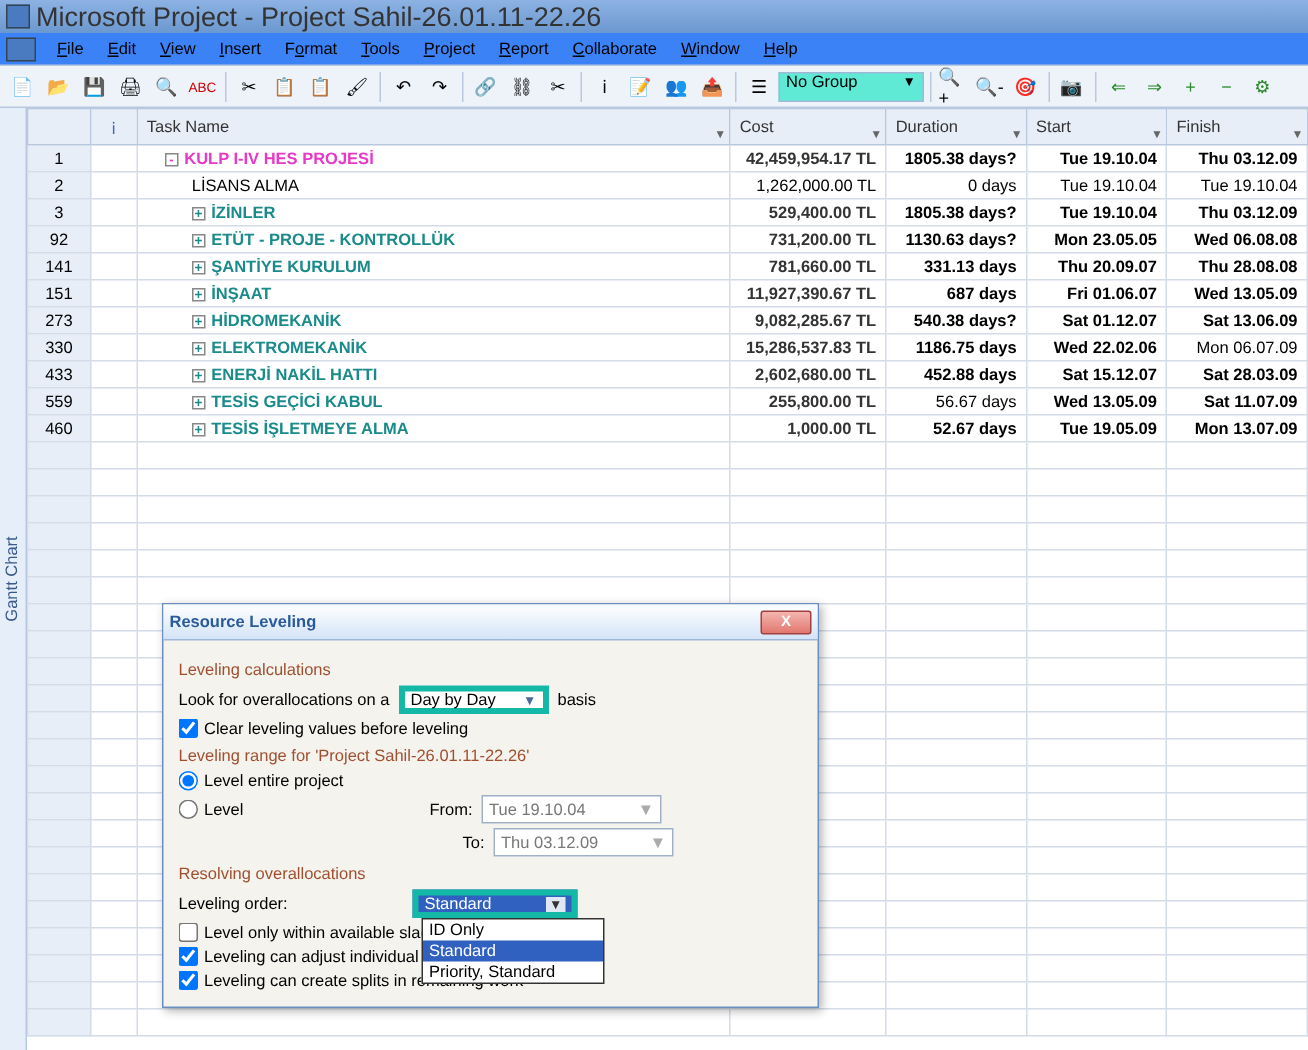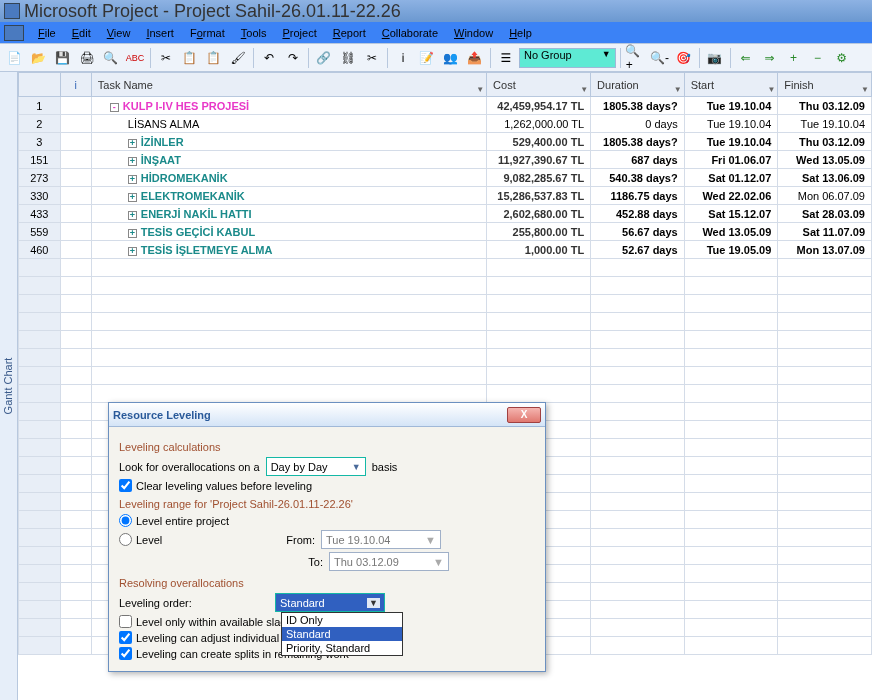--- a/index.html
+++ b/index.html
@@ -37,21 +37,21 @@
 .indent1{padding-left:18px !important}
 .indent2{padding-left:36px !important}
 .dialog{position:absolute;left:108px;top:330px;width:438px;background:#f4f3ee;border:1px solid #6b90c0;box-shadow:2px 2px 6px rgba(0,0,0,.3);z-index:100}
 .dialog-title{height:24px;background:linear-gradient(#fff,#d4e4f7);display:flex;align-items:center;justify-content:space-between;padding:0 4px;color:#2a5a9a;font-weight:bold;border-bottom:1px solid #a0b8d8}
 .dialog-close{width:34px;height:16px;background:linear-gradient(#f5b5b0,#e07870);border:1px solid #a04040;border-radius:2px;display:flex;align-items:center;justify-content:center;color:#fff;font-weight:bold;font-size:10px;cursor:pointer}
 .dialog-body{padding:8px 10px}
 .section-title{color:#a05030;margin:6px 0 4px}
 .row{display:flex;align-items:center;margin:3px 0;gap:6px}
 .radio,.check{display:flex;align-items:center;gap:4px}
 .radio input,.check input{margin:0}
-.combo{border:1px solid #14b8a6;background:#fff;padding:1px 4px;height:19px;display:flex;align-items:center;justify-content:space-between;font-size:11px}
+.combo{border:4px solid #14b8a6;background:#fff;padding:1px 4px;height:19px;display:flex;align-items:center;justify-content:space-between;font-size:11px}
 .combo .dd{color:#4a6a9a;font-size:9px;margin-left:6px}
 .combo-hl{background:#3060c0;color:#fff}
 .dropdown-list{position:absolute;border:1px solid #333;background:#fff;font-size:11px;z-index:200}
 .dropdown-list div{padding:1px 4px;cursor:pointer}
 .dropdown-list .sel{background:#3060c0;color:#fff}
 .lbl{min-width:150px}
 .txt{border:1px solid #a0b0c8;background:#fff;padding:1px 4px;height:19px;color:#777;display:flex;align-items:center;justify-content:space-between;width:120px}
 </style>
 </head>
 <body>
@@ -161,20 +161,38 @@
           <tr>
             <td class="rownum">3</td>
     <td class="info"></td>
     <td class="col-task indent2 subhead"><span class="exp">+</span>İZİNLER</td>
     <td class="col-cost summary" style="font-weight:bold">529,400.00 TL</td>
     <td class="col-dur" style="font-weight:bold">1805.38 days?</td>
     <td class="col-start" style="font-weight:bold">Tue 19.10.04</td>
     <td class="col-fin" style="font-weight:bold">Thu 03.12.09</td>
           </tr>
           <tr>
+            <td class="rownum">92</td>
+    <td class="info"></td>
+    <td class="col-task indent2 subhead"><span class="exp">+</span>ETÜT - PROJE - KONTROLLÜK</td>
+    <td class="col-cost summary" style="font-weight:bold">731,200.00 TL</td>
+    <td class="col-dur" style="font-weight:bold">1130.63 days?</td>
+    <td class="col-start" style="font-weight:bold">Mon 23.05.05</td>
+    <td class="col-fin" style="font-weight:bold">Wed 06.08.08</td>
+          </tr>
+          <tr>
+            <td class="rownum">141</td>
+    <td class="info"></td>
+    <td class="col-task indent2 subhead"><span class="exp">+</span>ŞANTİYE KURULUM</td>
+    <td class="col-cost summary" style="font-weight:bold">781,660.00 TL</td>
+    <td class="col-dur" style="font-weight:bold">331.13 days</td>
+    <td class="col-start" style="font-weight:bold">Thu 20.09.07</td>
+    <td class="col-fin" style="font-weight:bold">Thu 28.08.08</td>
+          </tr>
+          <tr>
             <td class="rownum">151</td>
     <td class="info"></td>
     <td class="col-task indent2 subhead"><span class="exp">+</span>İNŞAAT</td>
     <td class="col-cost summary" style="font-weight:bold">11,927,390.67 TL</td>
     <td class="col-dur" style="font-weight:bold">687 days</td>
     <td class="col-start" style="font-weight:bold">Fri 01.06.07</td>
     <td class="col-fin" style="font-weight:bold">Wed 13.05.09</td>
           </tr>
           <tr>
             <td class="rownum">273</td>
@@ -201,21 +219,21 @@
     <td class="col-cost summary" style="font-weight:bold">2,602,680.00 TL</td>
     <td class="col-dur" style="font-weight:bold">452.88 days</td>
     <td class="col-start" style="font-weight:bold">Sat 15.12.07</td>
     <td class="col-fin" style="font-weight:bold">Sat 28.03.09</td>
           </tr>
           <tr>
             <td class="rownum">559</td>
     <td class="info"></td>
     <td class="col-task indent2 subhead"><span class="exp">+</span>TESİS GEÇİCİ KABUL</td>
     <td class="col-cost summary" style="font-weight:bold">255,800.00 TL</td>
-    <td class="col-dur" style="font-weight:bold">56.67 days</td>
+    <td class="col-dur" style="font-weight:normal">56.67 days</td>
     <td class="col-start" style="font-weight:bold">Wed 13.05.09</td>
     <td class="col-fin" style="font-weight:bold">Sat 11.07.09</td>
           </tr>
           <tr>
             <td class="rownum">460</td>
     <td class="info"></td>
     <td class="col-task indent2 subhead"><span class="exp">+</span>TESİS İŞLETMEYE ALMA</td>
     <td class="col-cost summary" style="font-weight:bold">1,000.00 TL</td>
     <td class="col-dur" style="font-weight:bold">52.67 days</td>
     <td class="col-start" style="font-weight:bold">Tue 19.05.09</td>

